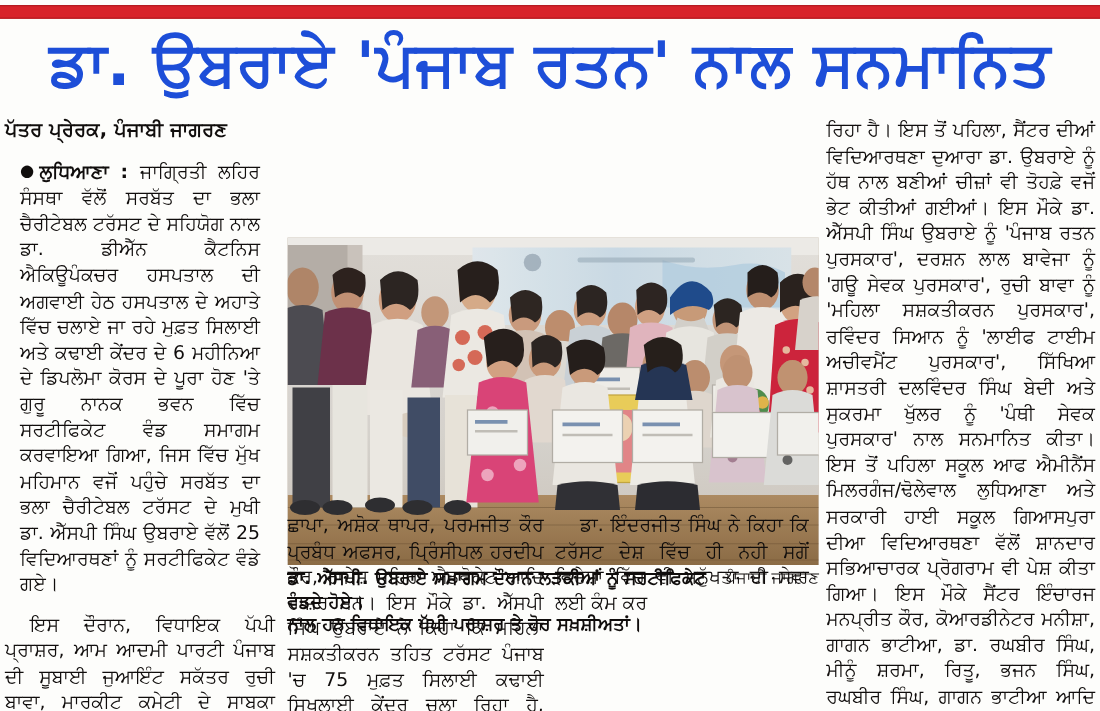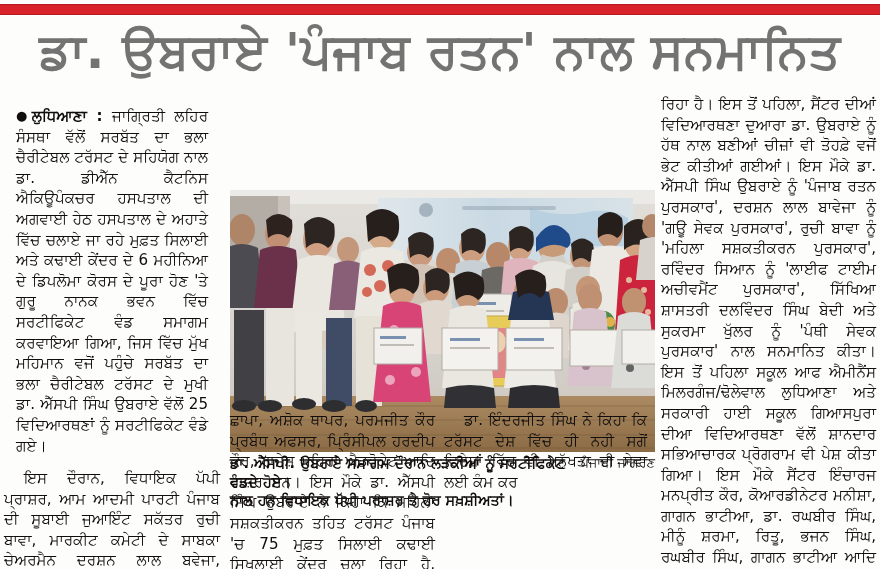--- a/index.html
+++ b/index.html
@@ -38,21 +38,21 @@
     left: 0;
     top: 16px;
     width: 880px;
     height: 72px;
     display: flex;
     align-items: center;
     justify-content: center;
     font-family: "DejaVu Sans", "Liberation Sans", sans-serif;
     font-size: 49px;
     font-weight: 700;
-    color: #737373;
+    color: #1d4ed8;
     letter-spacing: 0.5px;
     white-space: nowrap;
     line-height: 1.05;
   }
 
   
   .body-area {
     position: absolute;
     left: 0;
     top: 94px;
@@ -173,20 +173,21 @@
 
 <div id="clipping">
 
   <div class="top-rule"></div>
 
   <div class="headline">ਡਾ. ਉਬਰਾਏ 'ਪੰਜਾਬ ਰਤਨ' ਨਾਲ ਸਨਮਾਨਿਤ</div>
 
   <div class="body-area">
 
     <div class="col col-1">
+      <div class="byline">ਪੱਤਰ ਪ੍ਰੇਰਕ, ਪੰਜਾਬੀ ਜਾਗਰਣ</div>
       <p class="dateline-para"><span class="dateline"><span class="bullet">●</span><span>ਲੁਧਿਆਣਾ</span><span> : </span></span><span>ਜਾਗ੍ਰਿਤੀ ਲਹਿਰ ਸੰਸਥਾ ਵੱਲੋਂ ਸਰਬੱਤ ਦਾ ਭਲਾ ਚੈਰੀਟੇਬਲ ਟਰੱਸਟ ਦੇ ਸਹਿਯੋਗ ਨਾਲ ਡਾ. ਡੀਐੱਨ ਕੈਟਨਿਸ ਐਕਿਊਪੰਕਚਰ ਹਸਪਤਾਲ ਦੀ ਅਗਵਾਈ ਹੇਠ ਹਸਪਤਾਲ ਦੇ ਅਹਾਤੇ ਵਿੱਚ ਚਲਾਏ ਜਾ ਰਹੇ ਮੁਫ਼ਤ ਸਿਲਾਈ ਅਤੇ ਕਢਾਈ ਕੇਂਦਰ ਦੇ 6 ਮਹੀਨਿਆ ਦੇ ਡਿਪਲੋਮਾ ਕੋਰਸ ਦੇ ਪੂਰਾ ਹੋਣ 'ਤੇ ਗੁਰੂ ਨਾਨਕ ਭਵਨ ਵਿੱਚ ਸਰਟੀਫਿਕੇਟ ਵੰਡ ਸਮਾਗਮ ਕਰਵਾਇਆ ਗਿਆ, ਜਿਸ ਵਿੱਚ ਮੁੱਖ ਮਹਿਮਾਨ ਵਜੋਂ ਪਹੁੰਚੇ ਸਰਬੱਤ ਦਾ ਭਲਾ ਚੈਰੀਟੇਬਲ ਟਰੱਸਟ ਦੇ ਮੁਖੀ ਡਾ. ਐੱਸਪੀ ਸਿੰਘ ਉਬਰਾਏ ਵੱਲੋਂ 25 ਵਿਦਿਆਰਥਣਾਂ ਨੂੰ ਸਰਟੀਫਿਕੇਟ ਵੰਡੇ ਗਏ।</span></p>
       <p class="para">ਇਸ ਦੌਰਾਨ, ਵਿਧਾਇਕ ਪੱਪੀ ਪ੍ਰਾਸ਼ਰ, ਆਮ ਆਦਮੀ ਪਾਰਟੀ ਪੰਜਾਬ ਦੀ ਸੂਬਾਈ ਜੁਆਇੰਟ ਸਕੱਤਰ ਰੁਚੀ ਬਾਵਾ, ਮਾਰਕੀਟ ਕਮੇਟੀ ਦੇ ਸਾਬਕਾ ਚੇਅਰਮੈਨ ਦਰਸ਼ਨ ਲਾਲ ਬਵੇਜਾ, ਹਸਪਤਾਲ ਡਾਇਰੈਕਟਰ ਡਾ. ਇੰਦਰਜੀਤ ਸਿੰਘ ਢੀਂਗਰਾ, ਗੌਤਮ ਜਲੰਧਰੀ, ਇਕਬਾਲ ਸਿੰਘ ਗਿੱਲ ਆਈਪੀਐੱਸ, ਰਮਿੰਦਰ ਸਿੰਘ ਆਈਏਐੱਸ, ਜਸਵੰਤ ਸਿੰਘ</p>
     </div>
 
     <div class="photo-wrap">
       <div class="photo">
         <svg width="425" height="262" viewBox="0 0 425 262" preserveAspectRatio="none">
           <defs>
             <linearGradient id="bgwall" x1="0" y1="0" x2="0" y2="1">
               <stop offset="0%" stop-color="#e9e6e2"></stop>

